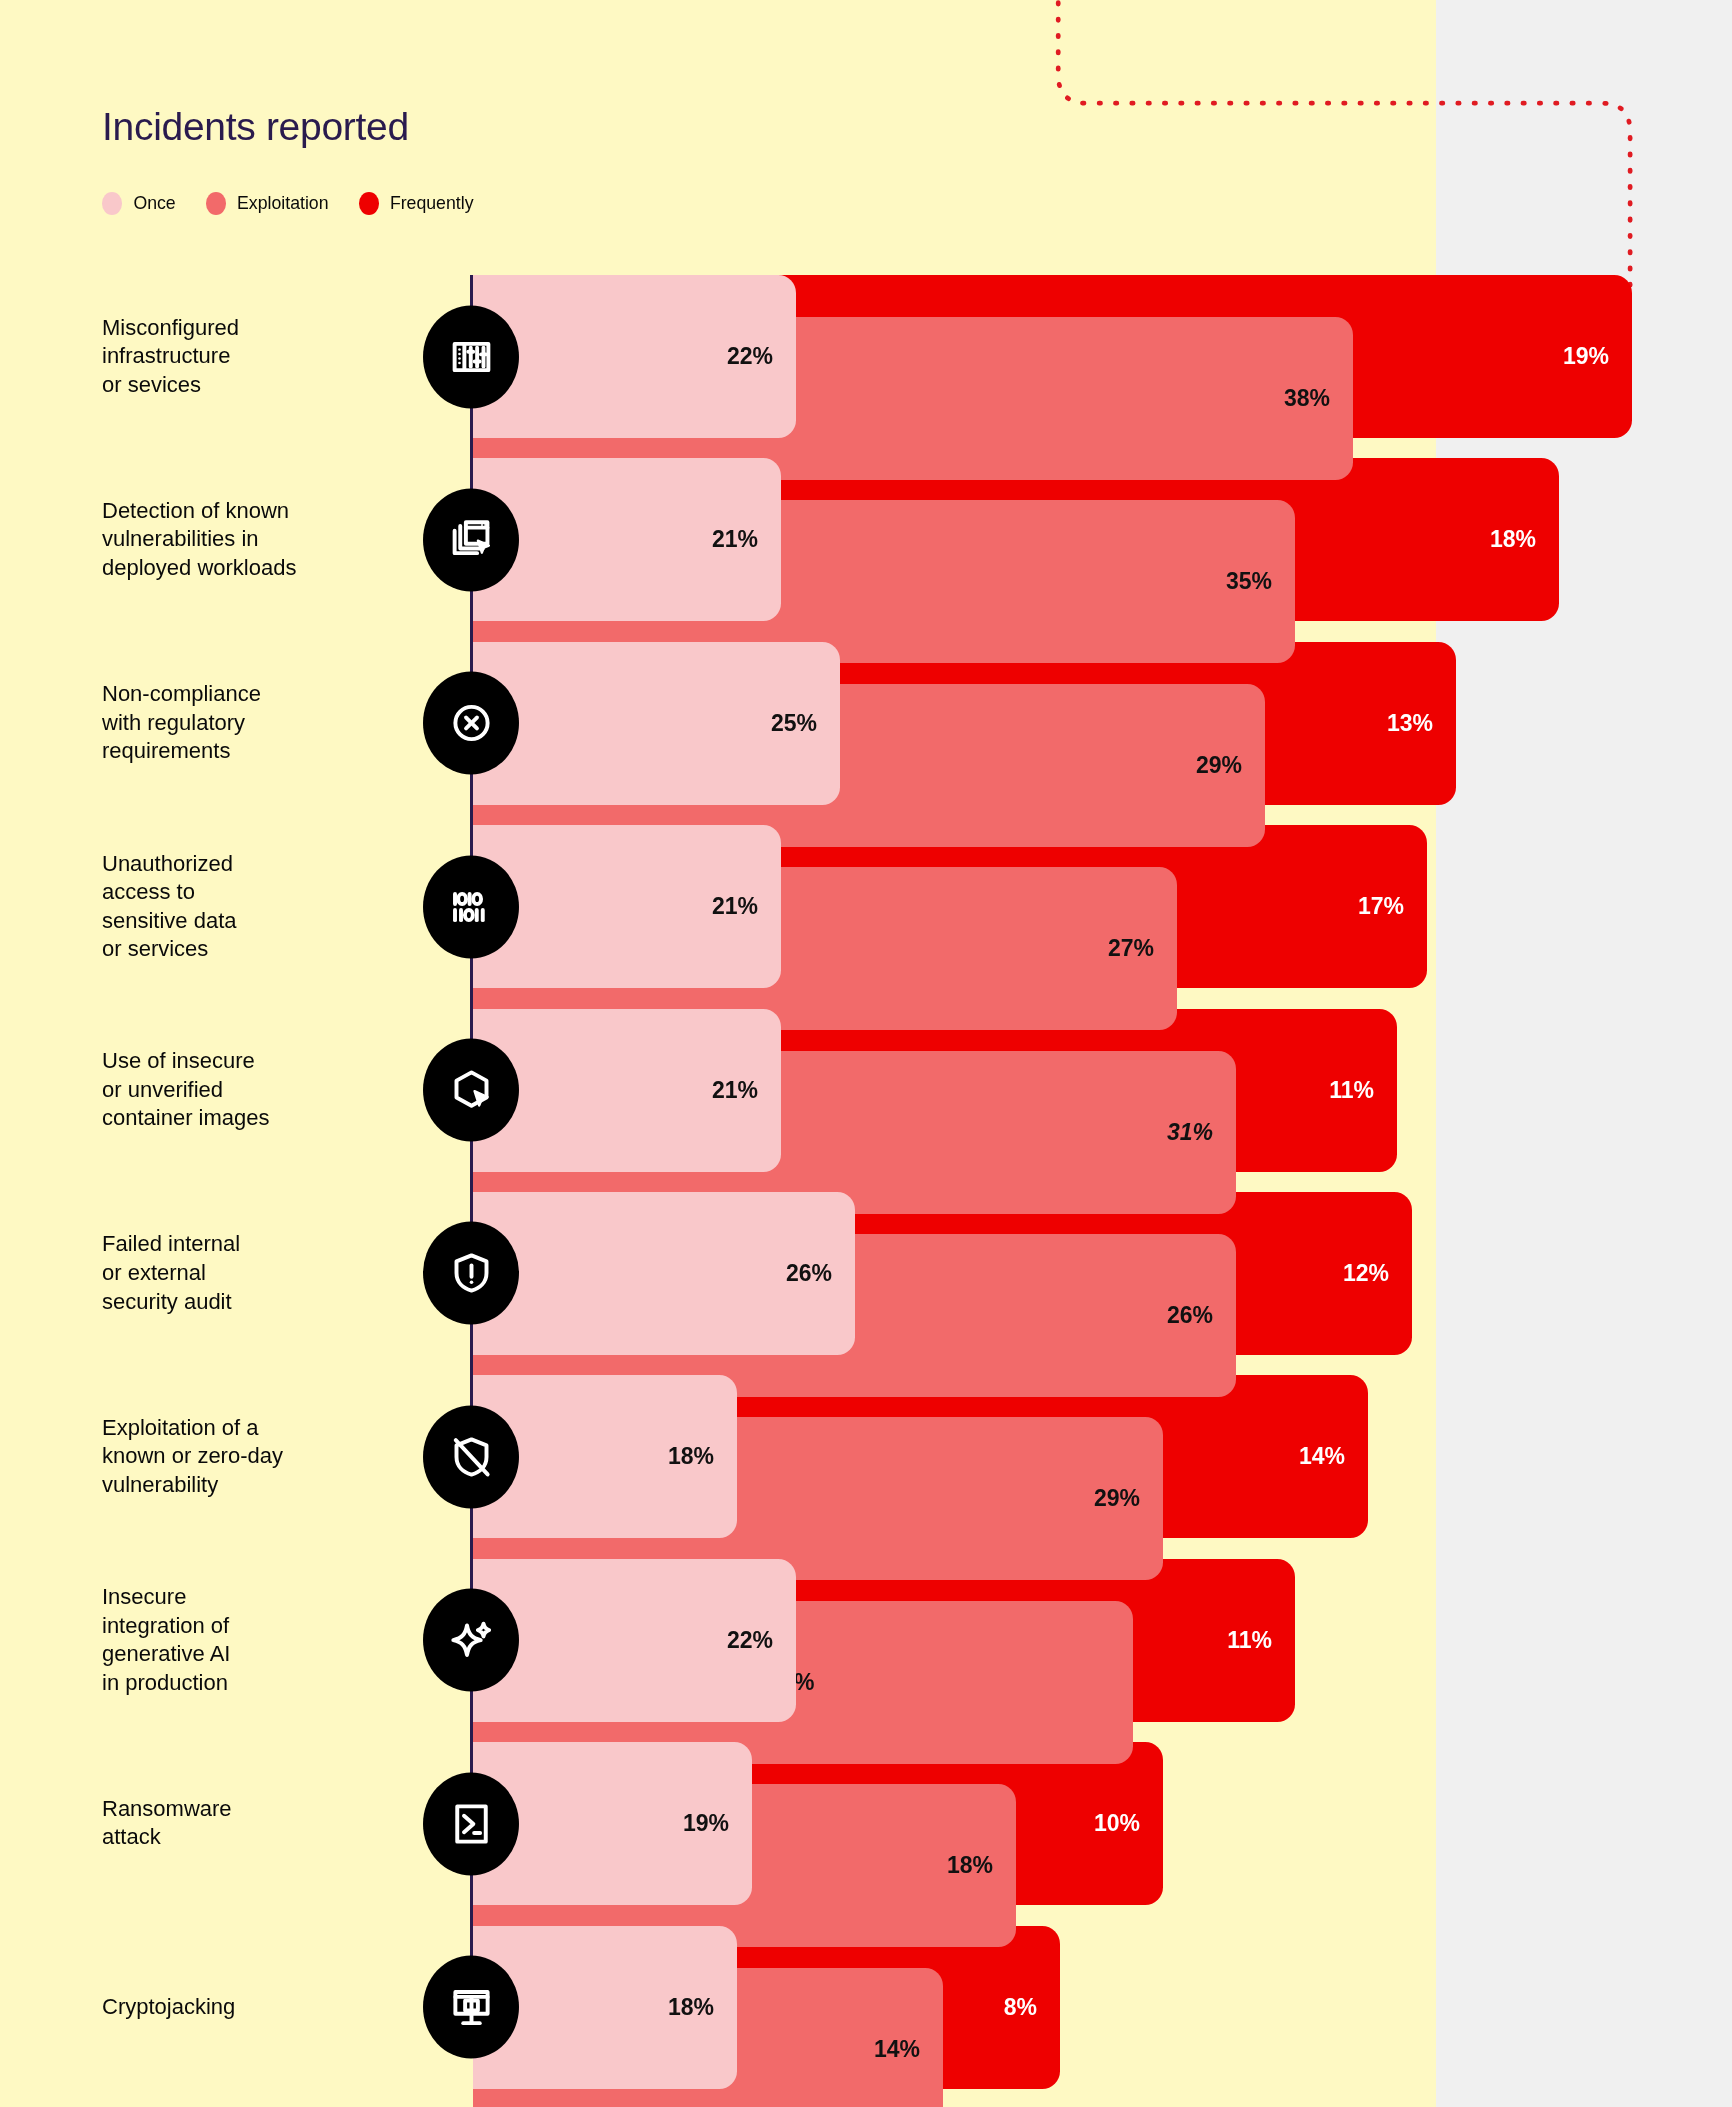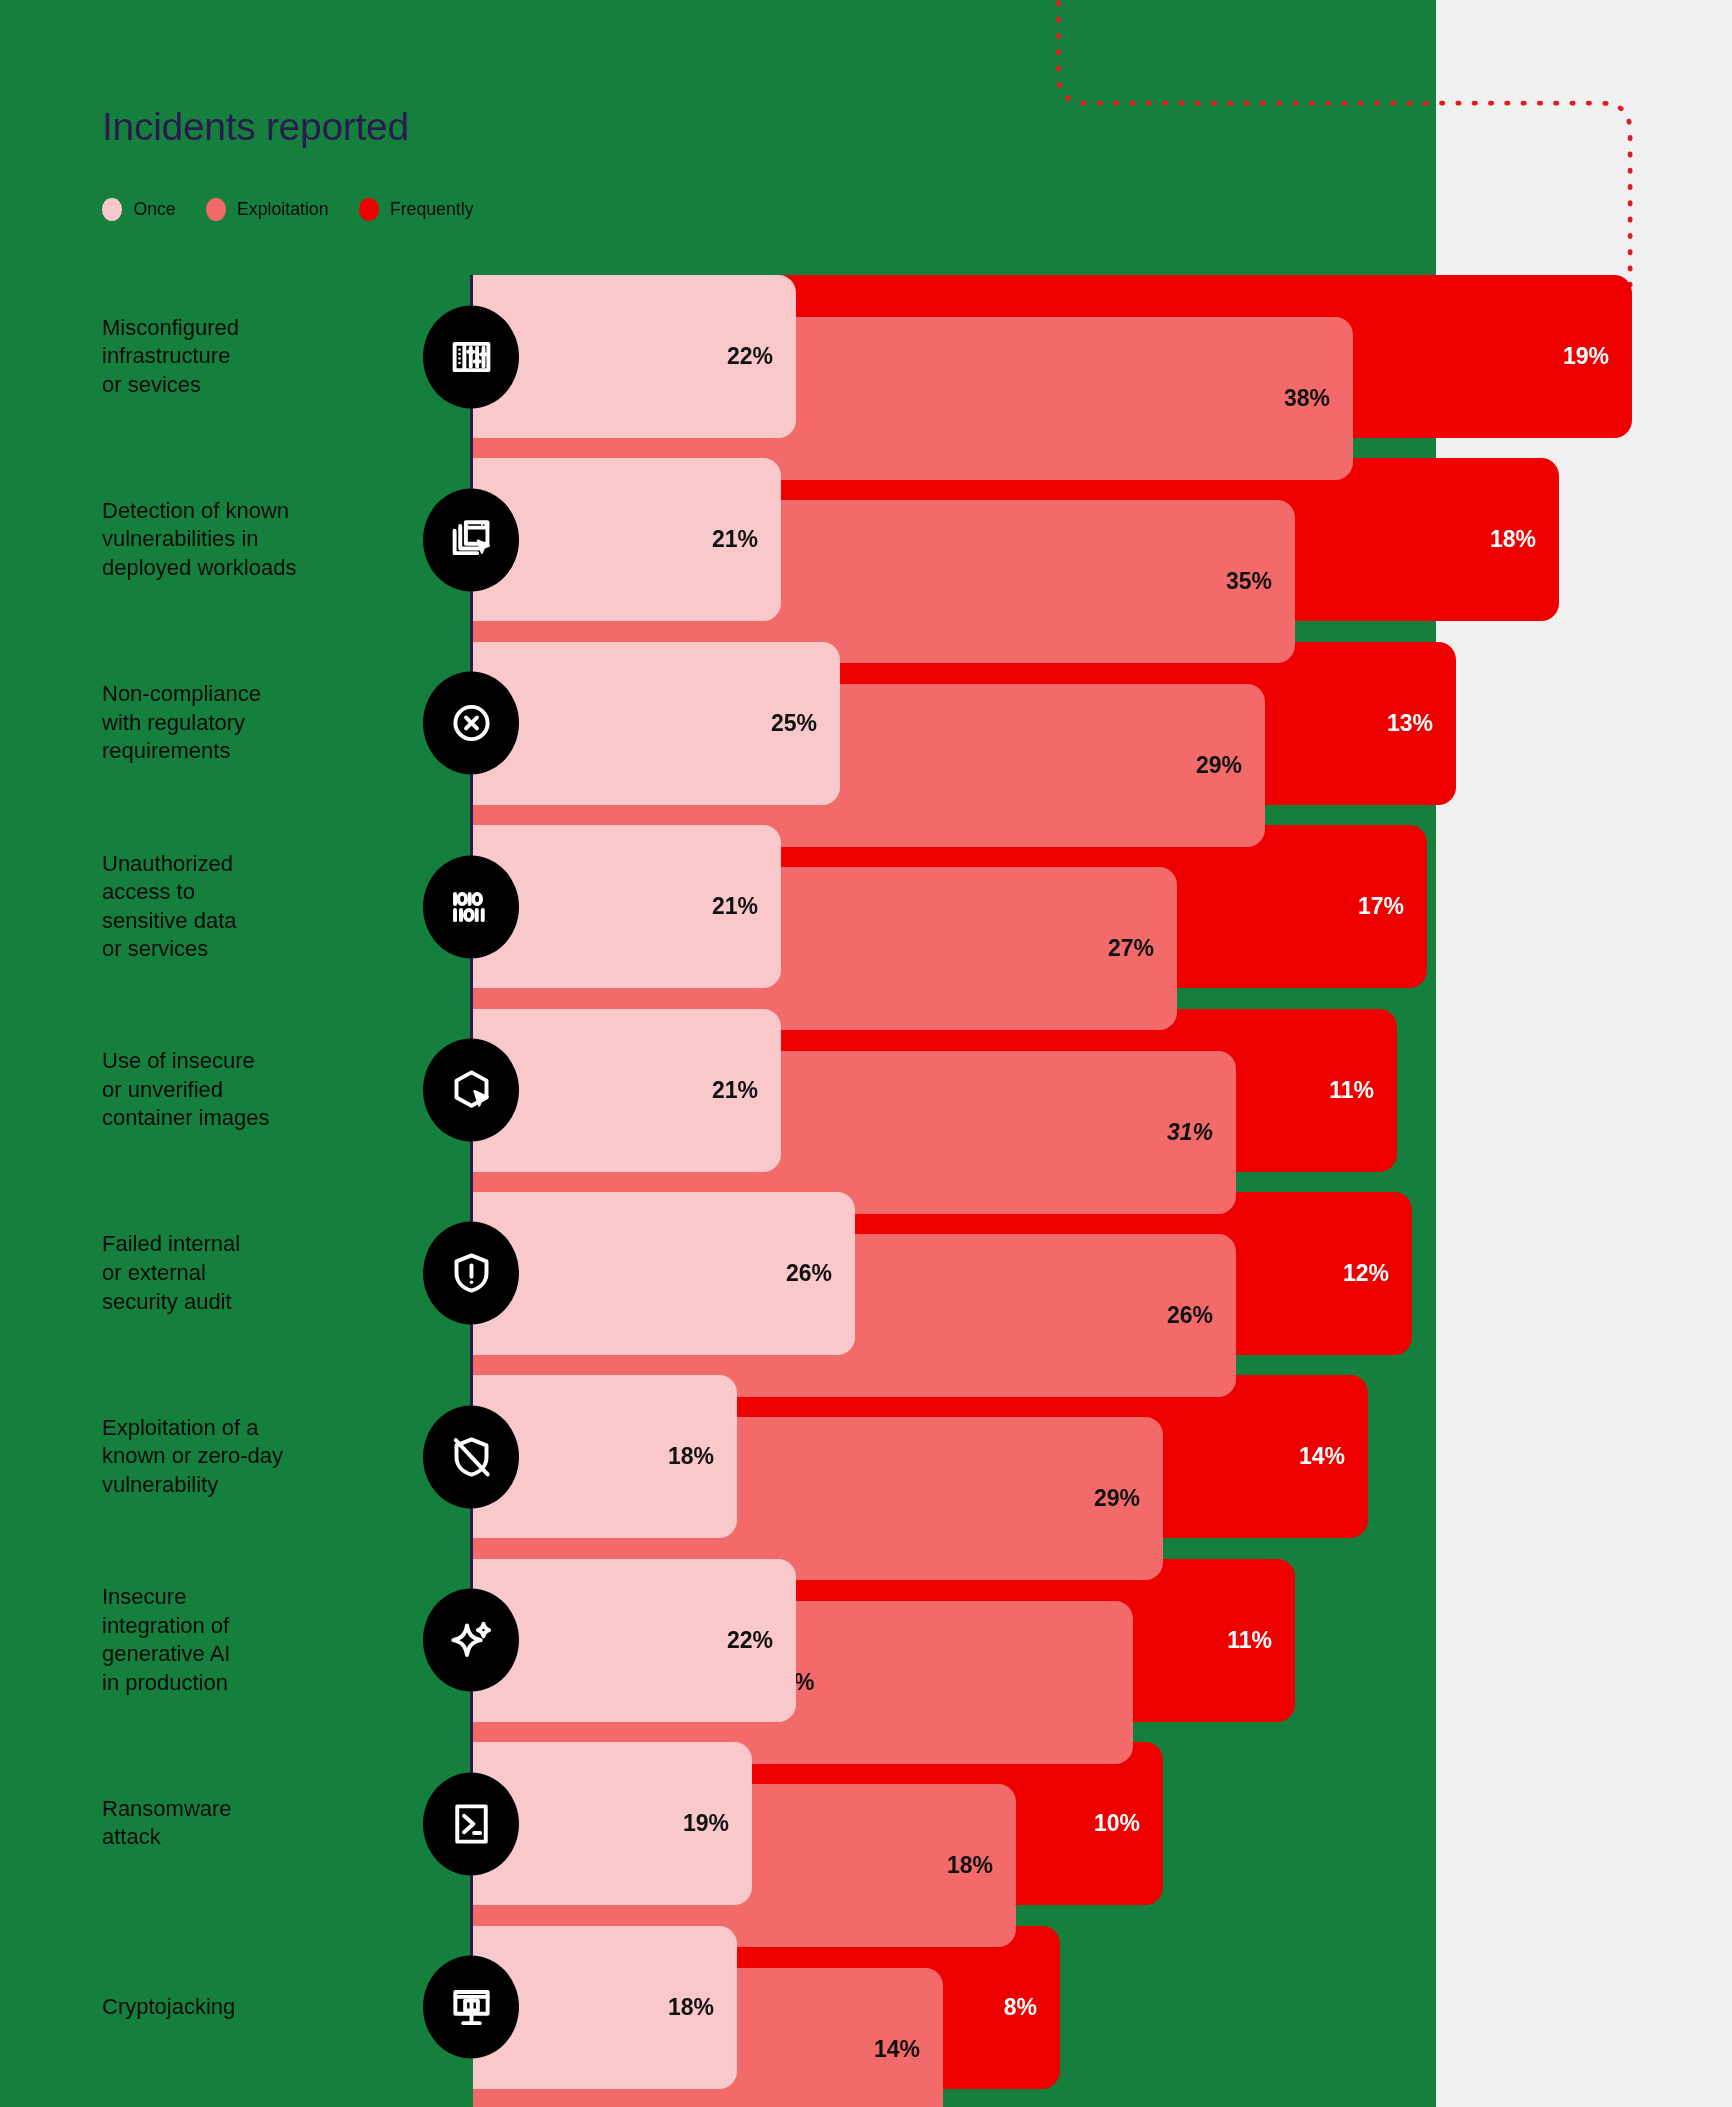--- a/index.html
+++ b/index.html
@@ -7,21 +7,21 @@
     width: 1732px;
     height: 2108px;
     background: #F0F0F0;
     font-family: "Liberation Sans", sans-serif;
     overflow: hidden;
   }
   #root {
     position: relative;
     width: 1436px;
     height: 2108px;
-    background: #15803d;
+    background: #fef9c3;
   }
 
   
   #decor-line {
     position: absolute;
     top: 0; left: 0;
     width: 1732px; height: 611px;
     pointer-events: none;
   }
 
@@ -34,21 +34,21 @@
     font-weight: 400;
     color: #2A1B4E;
     letter-spacing: -0.3px;
     white-space: nowrap;
   }
   #legend {
     position: absolute;
     left: 102px;
     top: 192px;
     display: flex;
-    align-items: flex-end;
+    align-items: flex-start;
     gap: 30px;
     height: 28.5px;
   }
   .legend-item {
     display: flex;
     align-items: center;
     gap: 11px;
   }
   .legend-dot {
     width: 20.4px; height: 23px;

